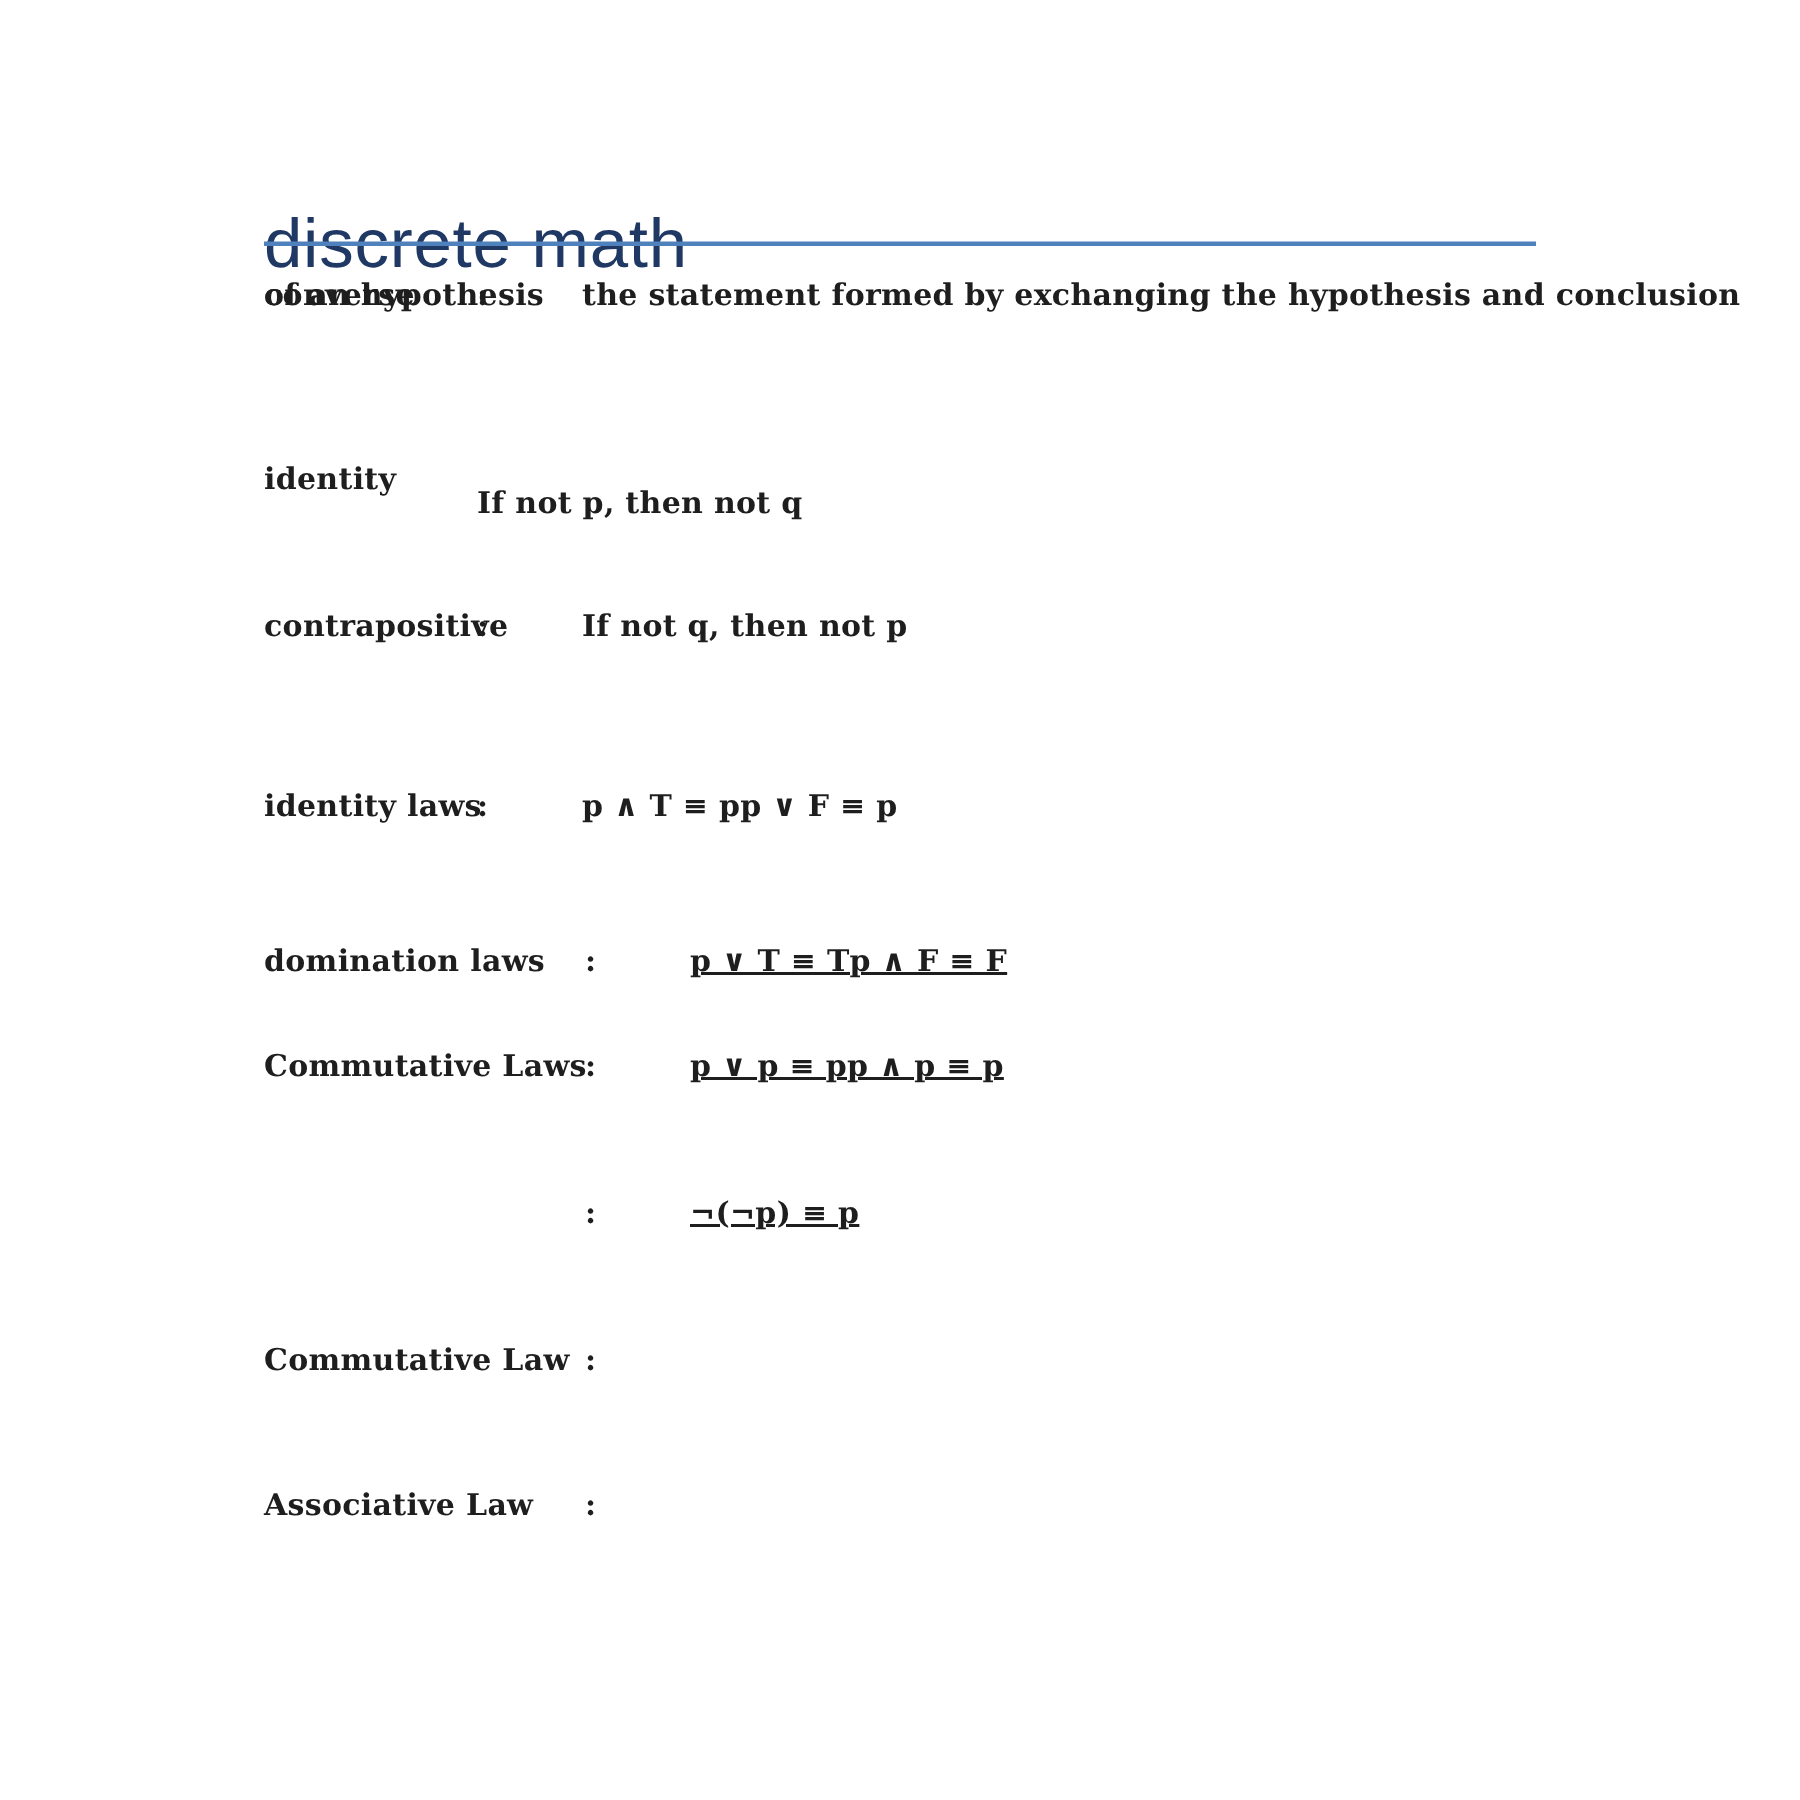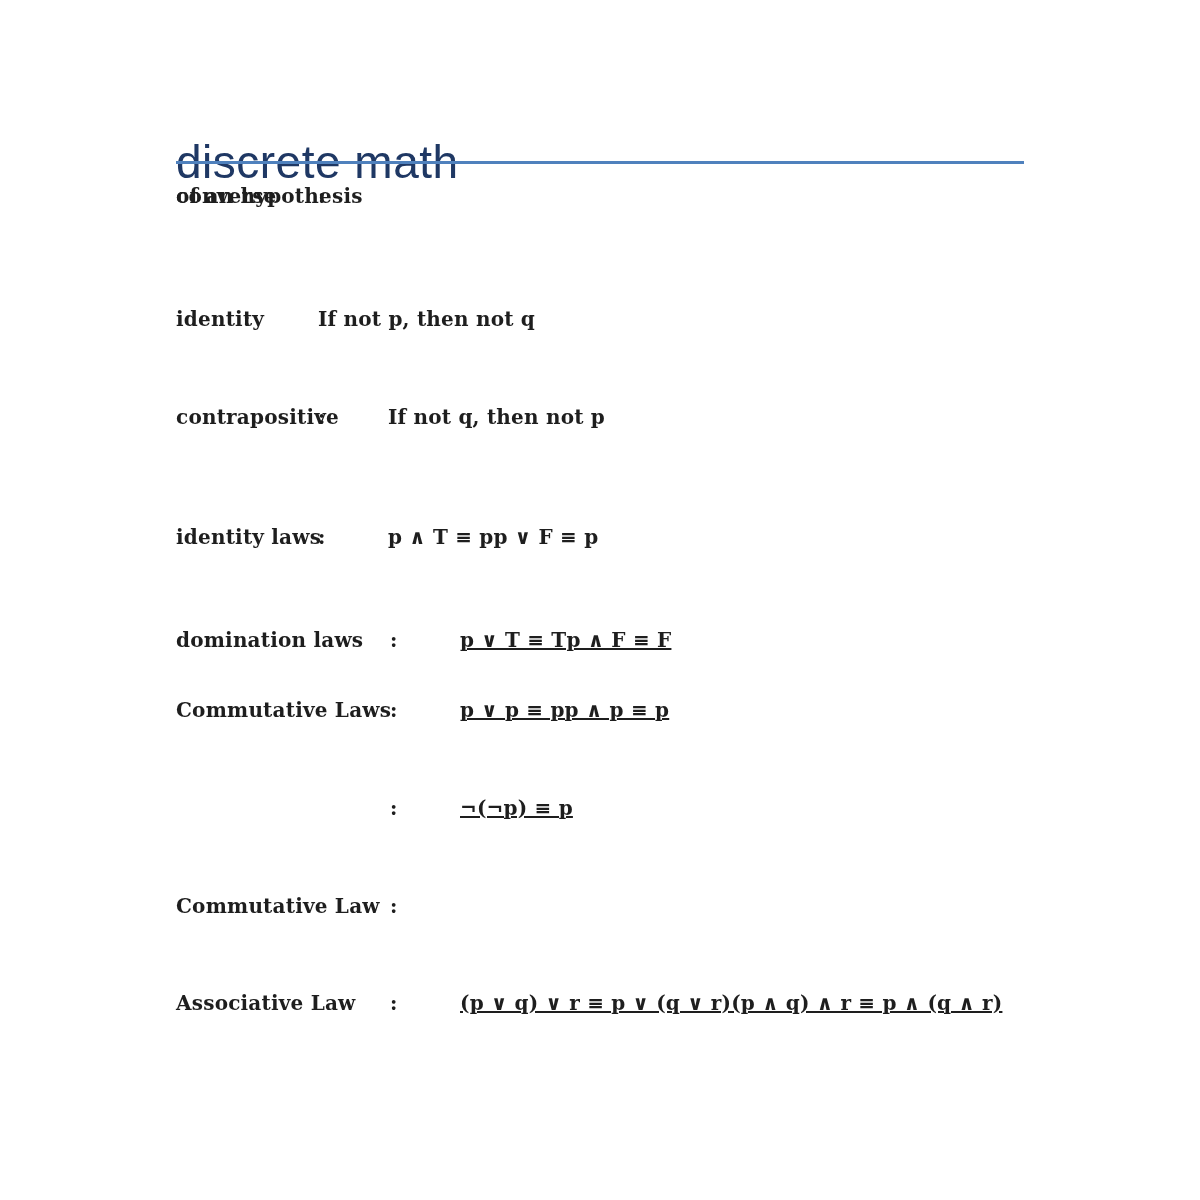--- a/index.html
+++ b/index.html
@@ -47,34 +47,35 @@
     letter-spacing: 0.2px;
     white-space: nowrap;
   }
   .row span { position: absolute; top: 0; }
   .term   { left: 0; }
   .sep-a  { left: 142px; }  
   .def-a  { left: 212px; }  
   .sep-b  { left: 214px; }  
   .def-b  { left: 284px; text-decoration: underline; }  
   .sep-inline { left: 67px; }   
-  .def-inline { left: 142px; }  
+  .def-inline { left: 142px; margin-top: 16px; }  
   .wrap2  { left: 0; top: 25px; }  
 </style>
 </head>
 <body>
 
 <div class="page">
 
   <h1 class="doc-title">discrete math</h1>
   <div class="title-rule"></div>
 
   <div class="row" style="top:184px">
     <span class="term">converse</span>
     <span class="sep-a">:</span>
+    <span class="def-a">the statement formed by exchanging the hypothesis and conclusion</span>
     <span class="wrap2">of an hypothesis</span>
   </div>
 
   <div class="row" style="top:307px">
     <span class="term">identity</span>
     <span class="sep-inline">:</span>
     <span class="def-inline">If not p, then not q</span>
   </div>
 
   <div class="row" style="top:405px">
@@ -107,16 +108,15 @@
   </div>
 
   <div class="row" style="top:894px">
     <span class="term">Commutative Law</span>
     <span class="sep-b">:</span>
   </div>
 
   <div class="row" style="top:991px">
     <span class="term">Associative Law</span>
     <span class="sep-b">:</span>
-    <span class="def-b">(p ∨ q) ∨ r ≡ p ∨ (q ∨ r)(p ∧ q) ∧ r ≡ p ∧ (q ∧ r)</span>
   </div>
 
 </div>
 
 </body></html>

